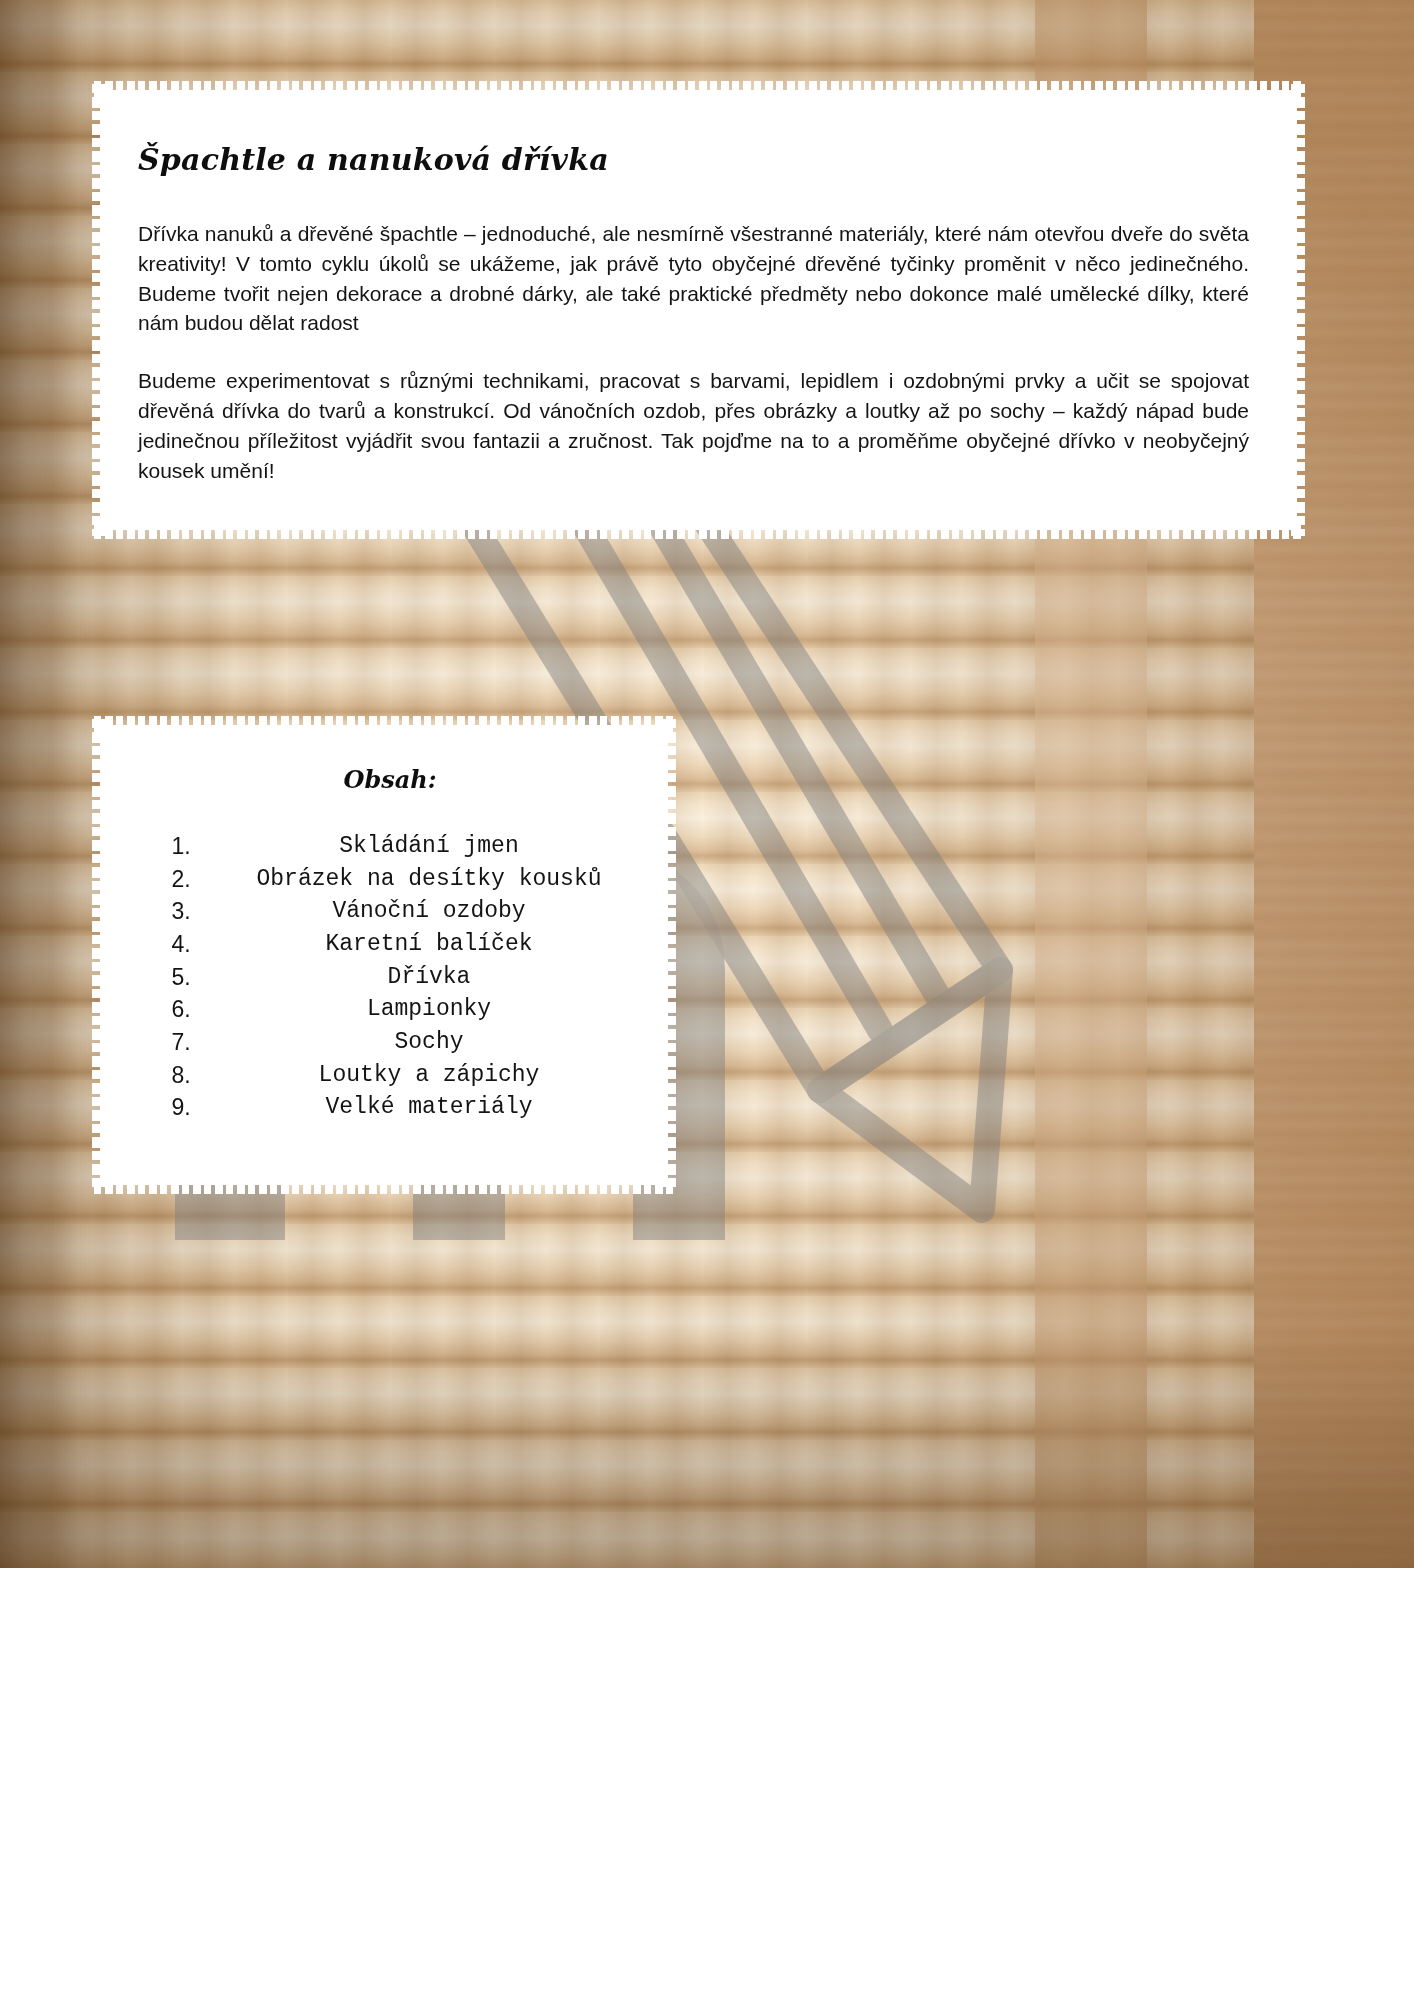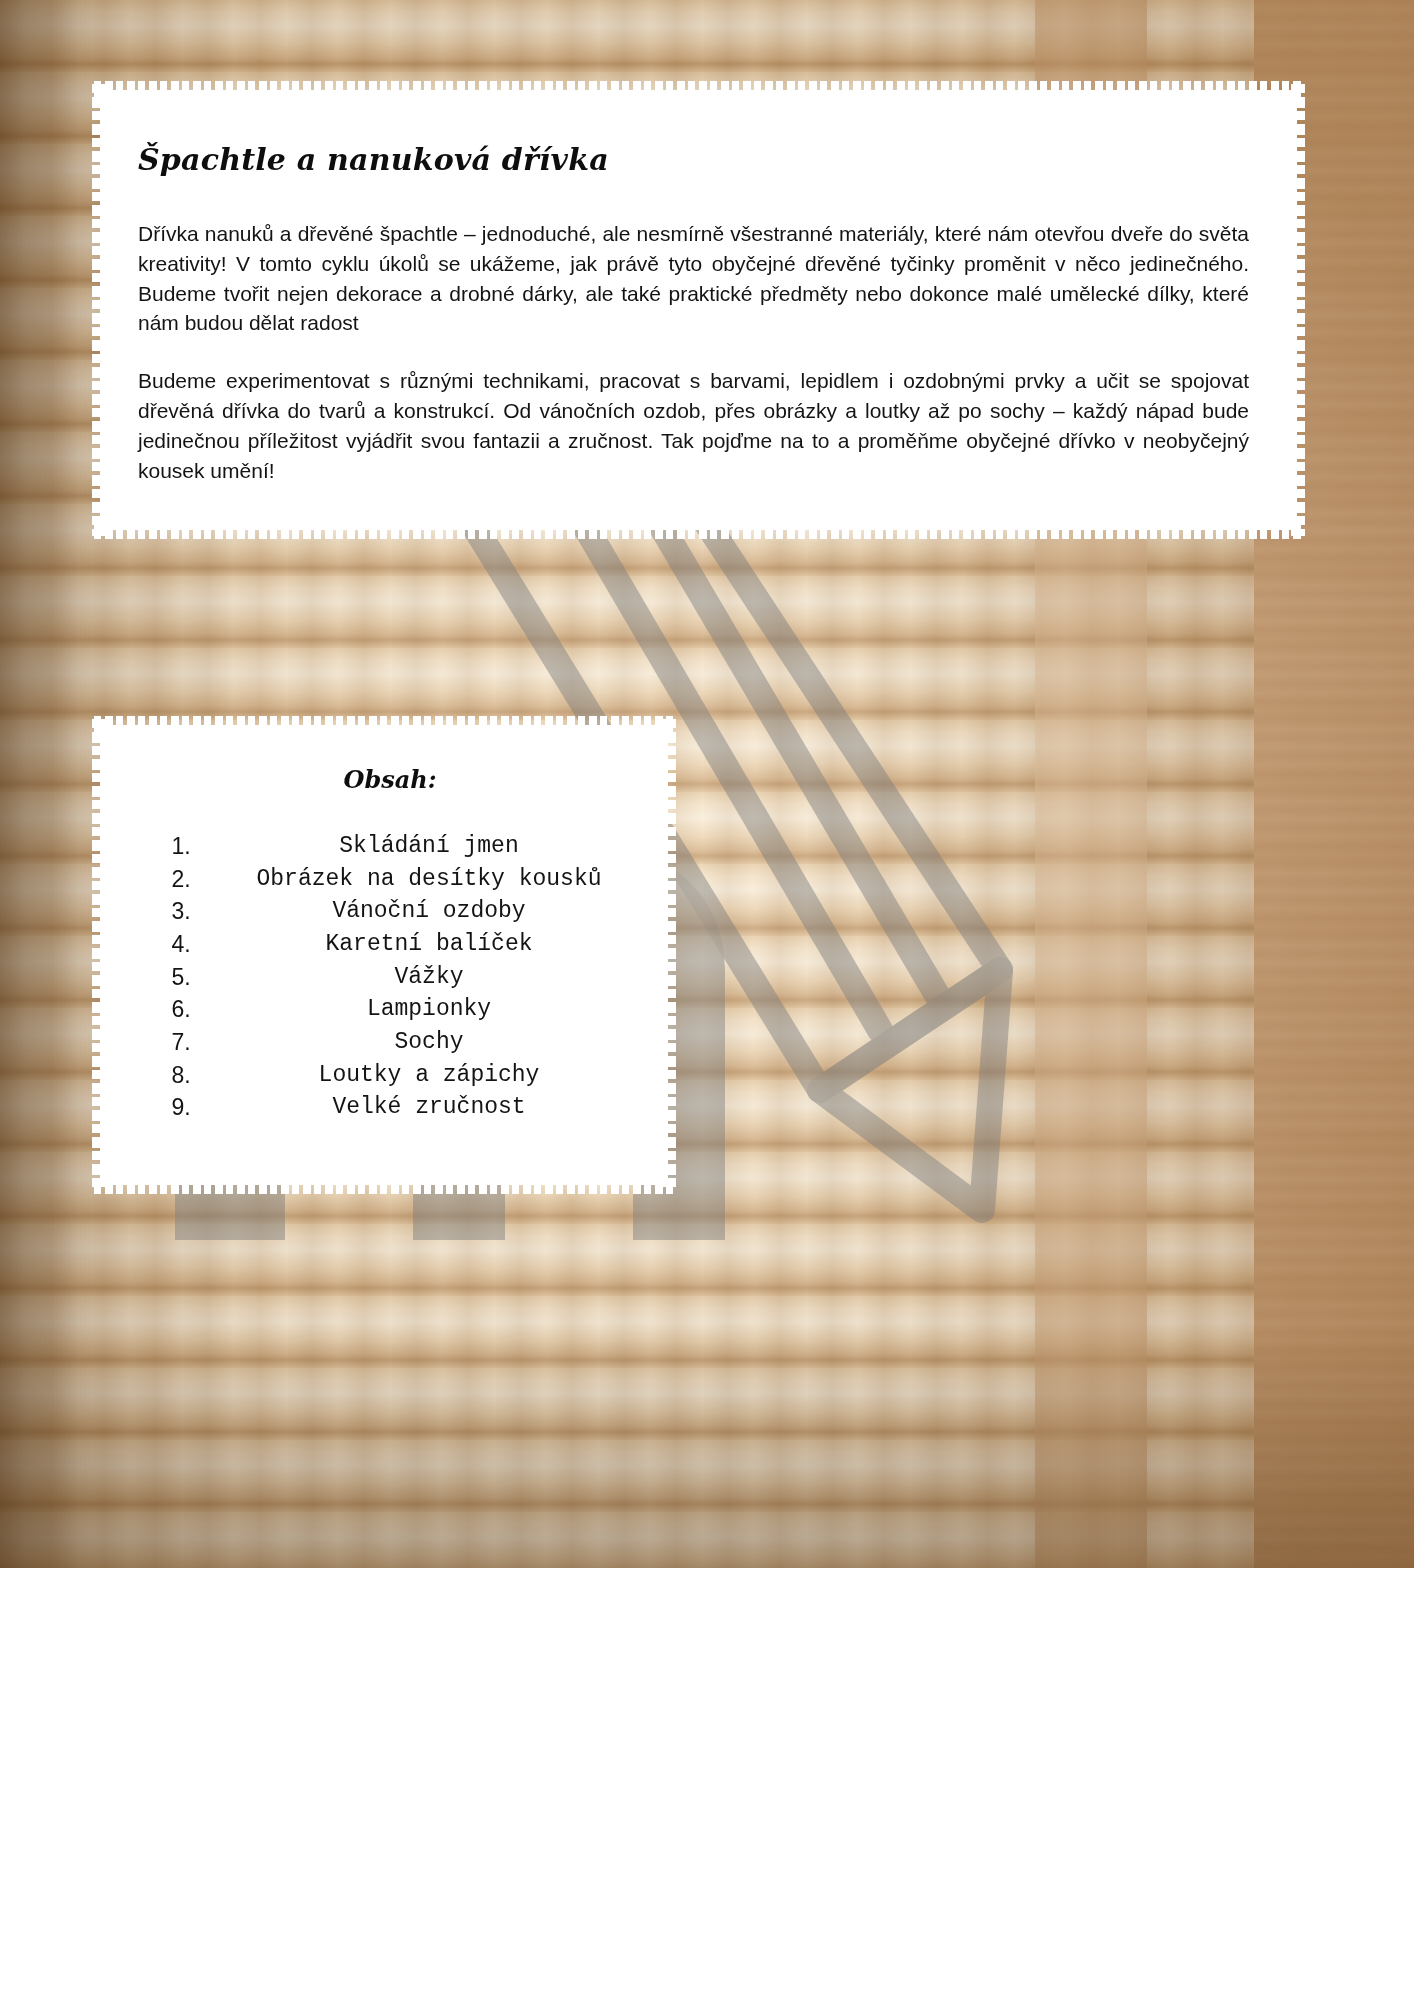--- a/index.html
+++ b/index.html
@@ -276,35 +276,35 @@
           <li>
             <span class="num">3.</span>
             <span class="label">Vánoční ozdoby</span>
           </li>
           <li>
             <span class="num">4.</span>
             <span class="label">Karetní balíček</span>
           </li>
           <li>
             <span class="num">5.</span>
-            <span class="label">Vážky</span>
+            <span class="label">Dřívka</span>
           </li>
           <li>
             <span class="num">6.</span>
             <span class="label">Lampionky</span>
           </li>
           <li>
             <span class="num">7.</span>
             <span class="label">Sochy</span>
           </li>
           <li>
             <span class="num">8.</span>
             <span class="label">Loutky a zápichy</span>
           </li>
           <li>
             <span class="num">9.</span>
-            <span class="label">Velké zručnost</span>
+            <span class="label">Velké materiály</span>
           </li>
         </ol>
     </div>
   </div>
 
 </div>
 
 </body></html>

